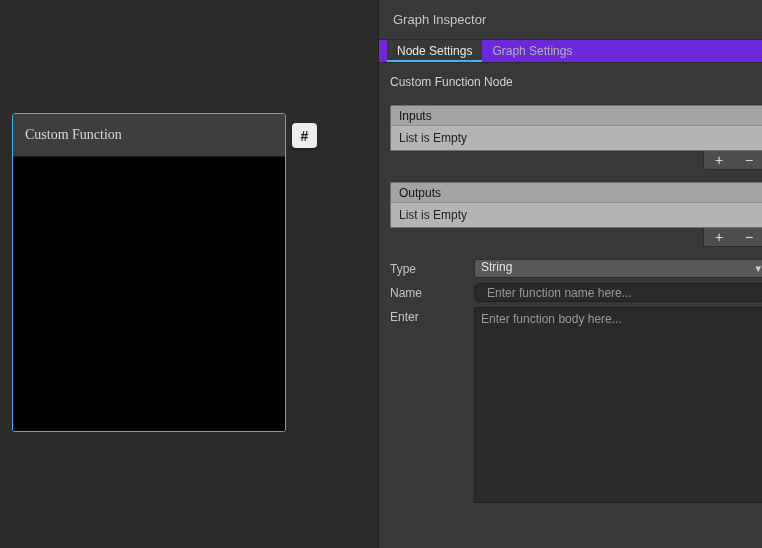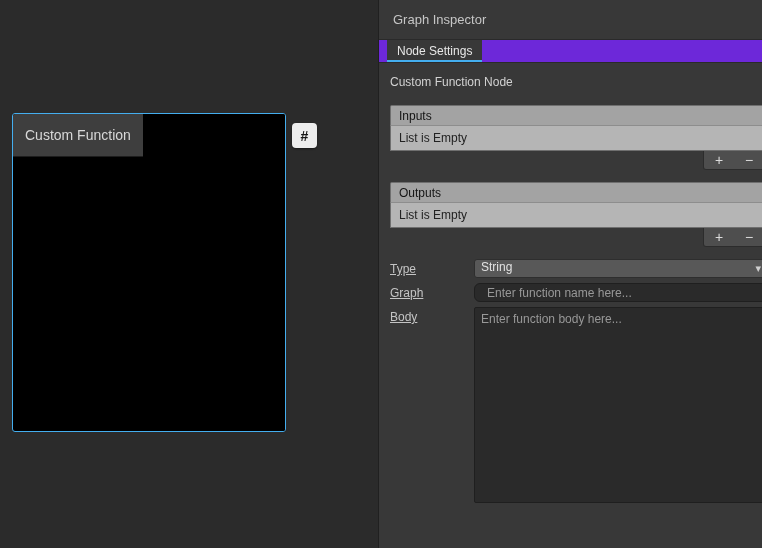--- a/index.html
+++ b/index.html
@@ -11,21 +11,21 @@
     font-family:"Liberation Sans", sans-serif;
     overflow:hidden;
     color:#c8c8c8;
   }
 
   
   .canvas { position:absolute; left:0; top:0; width:357px; height:548px; background:#2b2b2b; }
   .node {
     position:absolute; left:12px; top:113px; width:274px; height:319px;
     background:#000; border:1px solid var(--accent); border-radius:3px;
-    display:flex; flex-direction:row; overflow:hidden;
+    display:flex; flex-direction:column; overflow:hidden;font-family:Liberation Serif, serif;
   }
   .node-title {
     height:43px; background:#3e3e3e; border-bottom:1px solid #1d1d1d;
     display:flex; align-items:center; padding:0 12px;
     color:#d8d8d8; font-size:14px;
   }
   .node-body { flex:1; background:#000; }
   .hash-badge {
     position:absolute; left:292px; top:123px; width:25px; height:25px;
     background:#ededed; border-radius:4px;
@@ -72,21 +72,21 @@
   .rlist-btns {
     width:62px; height:19px; background:#4e4e4e;
     border:1px solid #2c2c2c; border-top:none; border-radius:0 0 3px 3px;
     display:flex; align-items:center; margin-right:2px;
   }
   .rlist-btn { flex:1; text-align:center; color:#dcdcdc; font-size:14px; line-height:16px; cursor:pointer; }
 
   
   .fields { margin:0 16px 0 11px; }
   .field-row { display:flex; align-items:flex-start; margin-bottom:5px; }
-  .field-label { width:84px; min-width:84px; font-size:12px; color:#c4c4c4; padding-top:3px;text-decoration:underline; }
+  .field-label { width:84px; min-width:84px; font-size:12px; color:#c4c4c4; padding-top:3px; }
   .dropdown {
     flex:1; height:19px; background:#585858; border:1px solid #2e2e2e; border-radius:3px;
     display:flex; align-items:flex-start; padding:0 6px;
     color:#e2e2e2; font-size:12px; position:relative; cursor:pointer;
   }
   .dropdown-arrow { position:absolute; right:5px; top:2px; color:#cfcfcf; font-size:11px; }
   .text-input {
     flex:1; height:19px; background:#2a2a2a; border:1px solid #1f1f1f; border-radius:6px;
     color:#ddd; font-size:12px; padding:0 12px; outline:none;
     font-family:"Liberation Sans", sans-serif;
@@ -115,20 +115,21 @@
 </div>
 
 <div class="inspector">
 
   <div class="insp-header">
     <span>Graph Inspector</span>
   </div>
 
   <div class="tabs">
     <div class="tab active">Node Settings</div>
+    <div class="tab">Graph Settings</div>
   </div>
 
   <div class="section-title">Custom Function Node</div>
 
   <div class="rlist">
     <div class="rlist-header">
       <span>Inputs</span>
     </div>
     <div class="rlist-row">
       <span>List is Empty</span>
@@ -160,23 +161,23 @@
 
     <div class="field-row">
       <div class="field-label">Type</div>
       <div class="dropdown">
         <span>String</span>
         <span class="dropdown-arrow">▾</span>
       </div>
     </div>
 
     <div class="field-row">
-      <div class="field-label">Graph</div>
+      <div class="field-label">Name</div>
       <input class="text-input" type="text" placeholder="Enter function name here..." style="">
     </div>
 
     <div class="field-row">
-      <div class="field-label">Body</div>
+      <div class="field-label">Enter</div>
       <textarea class="textarea" placeholder="Enter function body here..." style=""></textarea>
     </div>
 
   </div>
 </div>
 
 </body></html>

